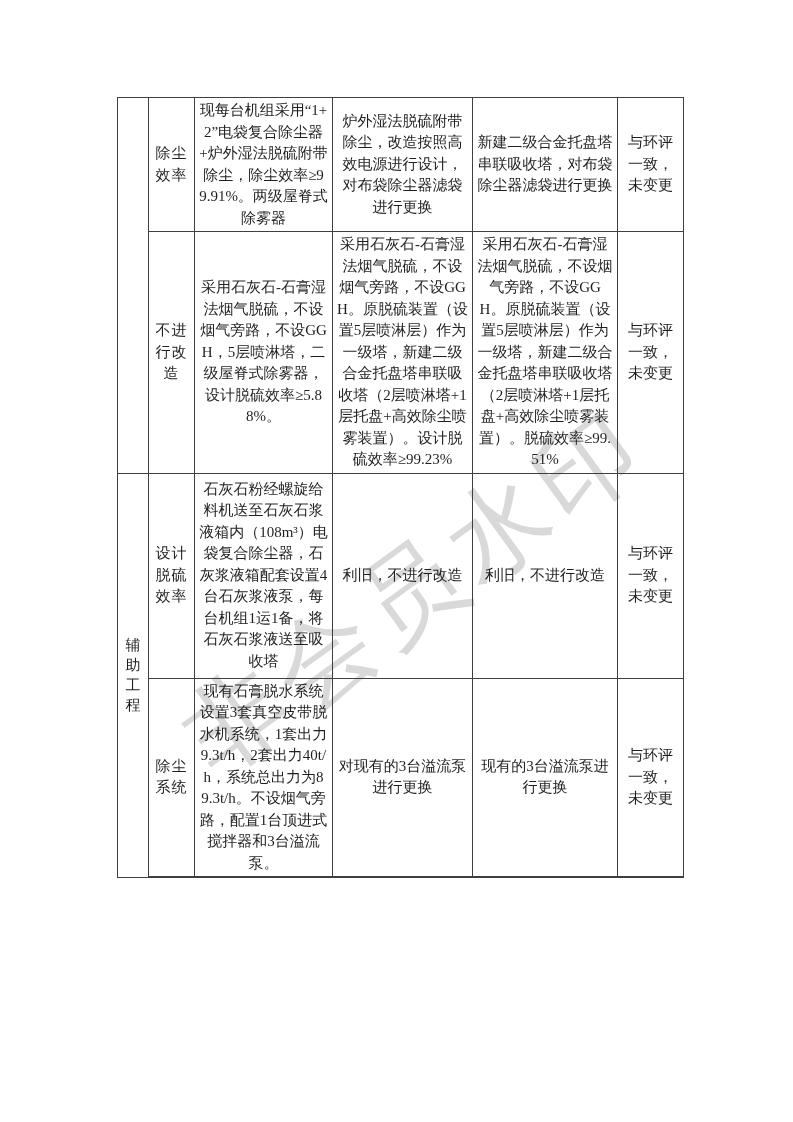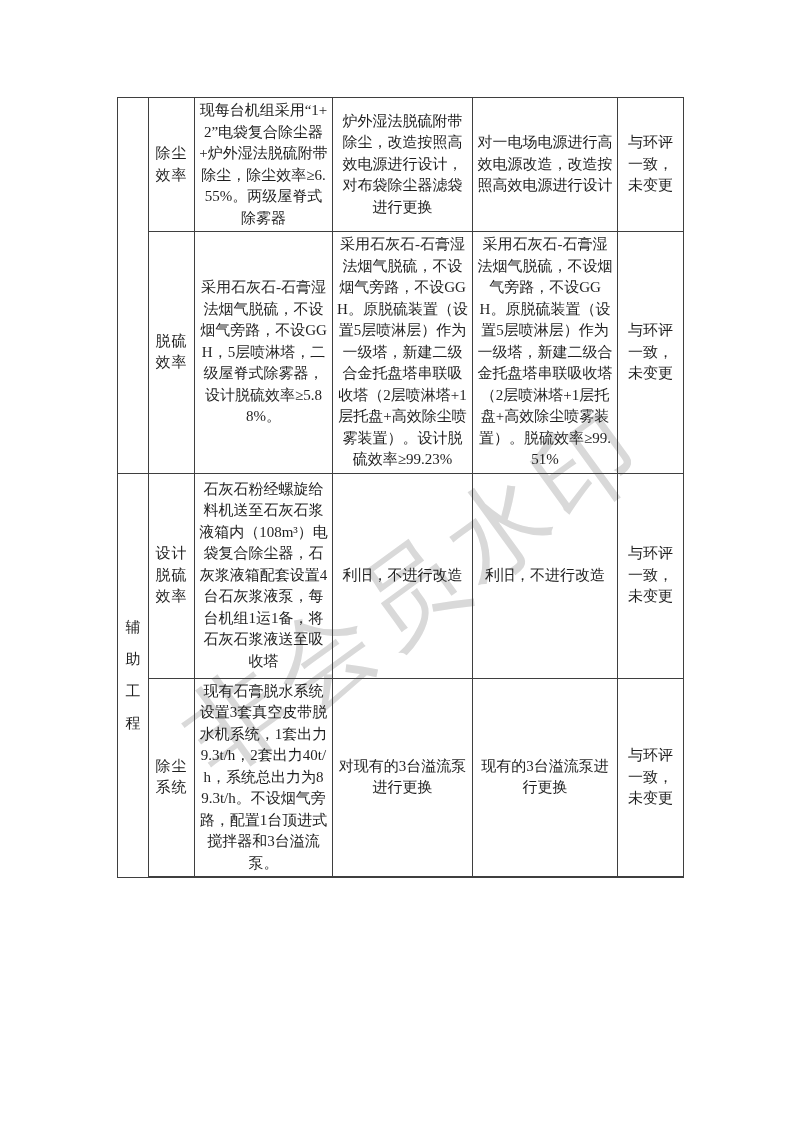--- a/index.html
+++ b/index.html
@@ -42,21 +42,21 @@
     background:transparent;
   }
   tr.r1{height:132px;}
   tr.r2{height:237px;}
   tr.r3{height:205px;}
   tr.r4{height:196px;}
   tr.r4 td{border-bottom-width:2px;}
   td.group-cell .vlabel{
     width:1em;
     margin:0 auto;
-    line-height:32px;
+    line-height:20px;
     word-break:break-all;
   }
   td.label-cell{letter-spacing:1px;}
 </style>
 </head>
 <body>
 
 <div class="page">
 
   <div class="watermark">非会员水印</div>
@@ -68,28 +68,28 @@
       <col style="width:138px">
       <col style="width:140px">
       <col style="width:145px">
       <col style="width:66px">
     </colgroup>
 
     <tbody>
         <tr class="r1">
       <td class="group-cell" rowspan="2"></td>
       <td class="label-cell">除尘效率</td>
-      <td>现每台机组采用“1+2”电袋复合除尘器+炉外湿法脱硫附带除尘，除尘效率≥6.55%。两级屋脊式除雾器</td>
+      <td>现每台机组采用“1+2”电袋复合除尘器+炉外湿法脱硫附带除尘，除尘效率≥99.91%。两级屋脊式除雾器</td>
       <td>炉外湿法脱硫附带除尘，改造按照高效电源进行设计，对布袋除尘器滤袋进行更换</td>
-      <td>对一电场电源进行高效电源改造，改造按照高效电源进行设计</td>
+      <td>新建二级合金托盘塔串联吸收塔，对布袋除尘器滤袋进行更换</td>
       <td>与环评一致，未变更</td>
     </tr>
 
     <tr class="r2">
-      <td class="label-cell">脱硫效率</td>
+      <td class="label-cell">不进行改造</td>
       <td>采用石灰石-石膏湿法烟气脱硫，不设烟气旁路，不设GGH，5层喷淋塔，二级屋脊式除雾器，设计脱硫效率≥5.88%。</td>
       <td>采用石灰石-石膏湿法烟气脱硫，不设烟气旁路，不设GGH。原脱硫装置（设置5层喷淋层）作为一级塔，新建二级合金托盘塔串联吸收塔（2层喷淋塔+1层托盘+高效除尘喷雾装置）。设计脱硫效率≥99.23%</td>
       <td>采用石灰石-石膏湿法烟气脱硫，不设烟气旁路，不设GGH。原脱硫装置（设置5层喷淋层）作为一级塔，新建二级合金托盘塔串联吸收塔（2层喷淋塔+1层托盘+高效除尘喷雾装置）。脱硫效率≥99.51%</td>
       <td>与环评一致，未变更</td>
     </tr>
 
     <tr class="r3">
       <td class="group-cell" rowspan="2">
         <div class="vlabel">辅助工程</div>
       </td>

